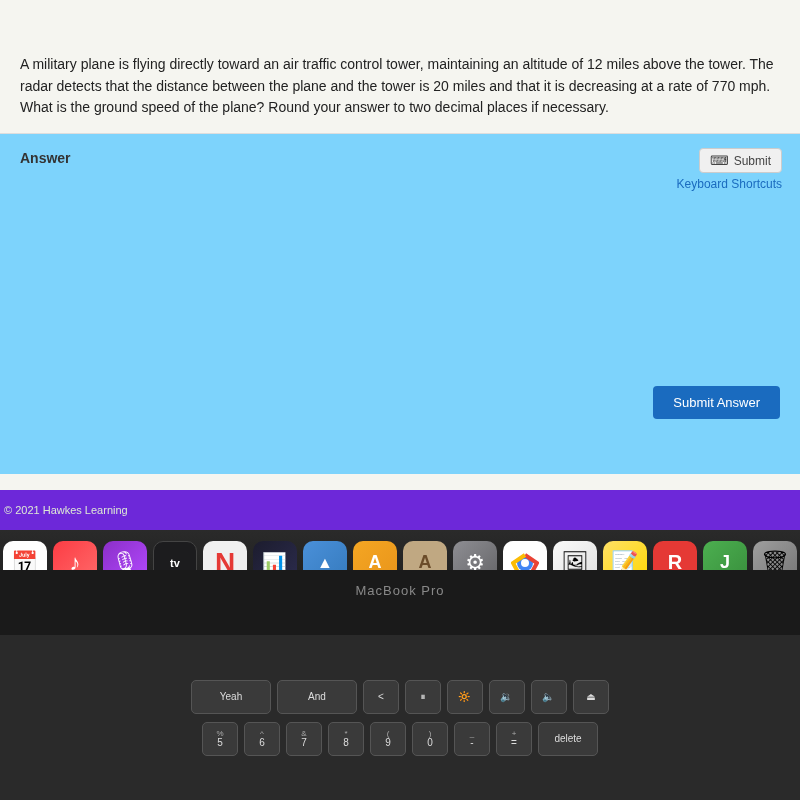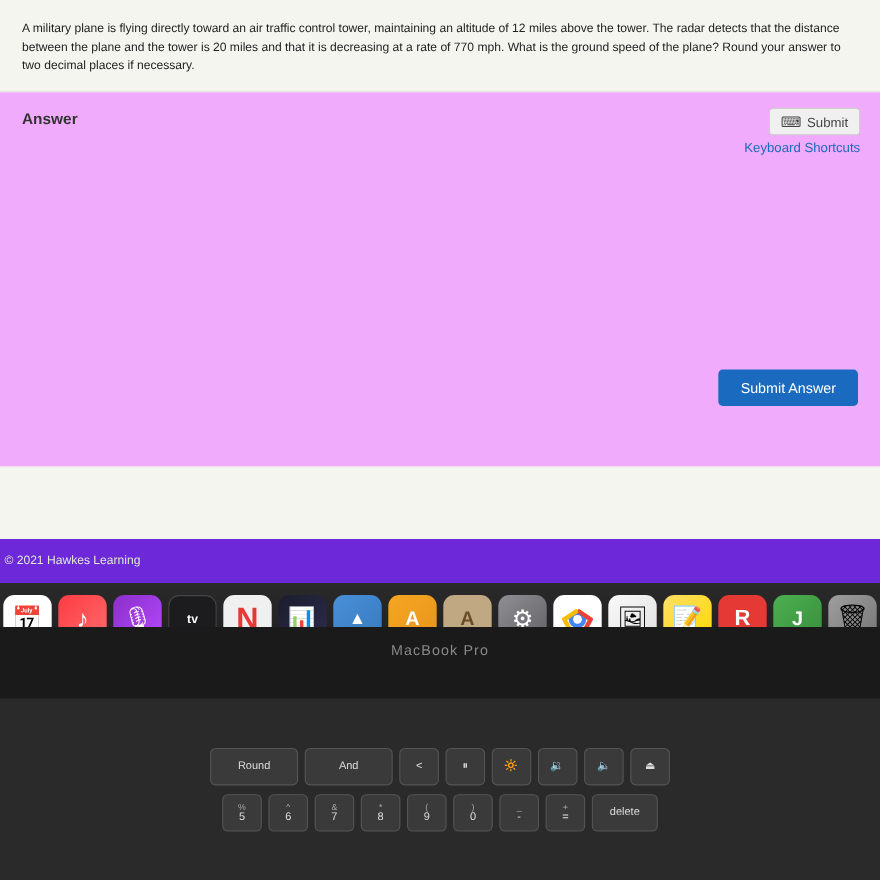--- a/index.html
+++ b/index.html
@@ -34,29 +34,30 @@
     }
 
     
     .problem-section {
       padding: 18px 20px 14px 20px;
       background: #f5f5f0;
       border-bottom: 1px solid #ddd;
     }
 
     .problem-text {
-      font-size: 11px;
+      font-size: 14px;
       line-height: 1.55;
       color: #222;
       font-weight: 400;
+      margin-top: 36px;
     }
 
     
     .answer-section {
-      background: #f0abfc;
+      background: #7dd3fc;
       padding: 16px 20px;
       position: relative;
       min-height: 340px;
     }
 
     .answer-label {
       font-size: 14px;
       font-weight: 600;
       color: #333;
       margin-bottom: 10px;
@@ -361,21 +362,21 @@
 </div>
 
 <div class="macbook-label-area">
   <span class="macbook-label">MacBook Pro</span>
 </div>
 
 <div class="keyboard-area">
 
   <div class="keyboard-row">
     <div class="key wider">
-      <span class="key-bottom">Round</span>
+      <span class="key-bottom">Yeah</span>
     </div>
     <div class="key wider">
       <span class="key-bottom">And</span>
     </div>
     <div class="key">
       <span class="key-bottom">&lt;</span>
     </div>
     <div class="key">
       <span class="key-bottom">⏸</span>
     </div>

